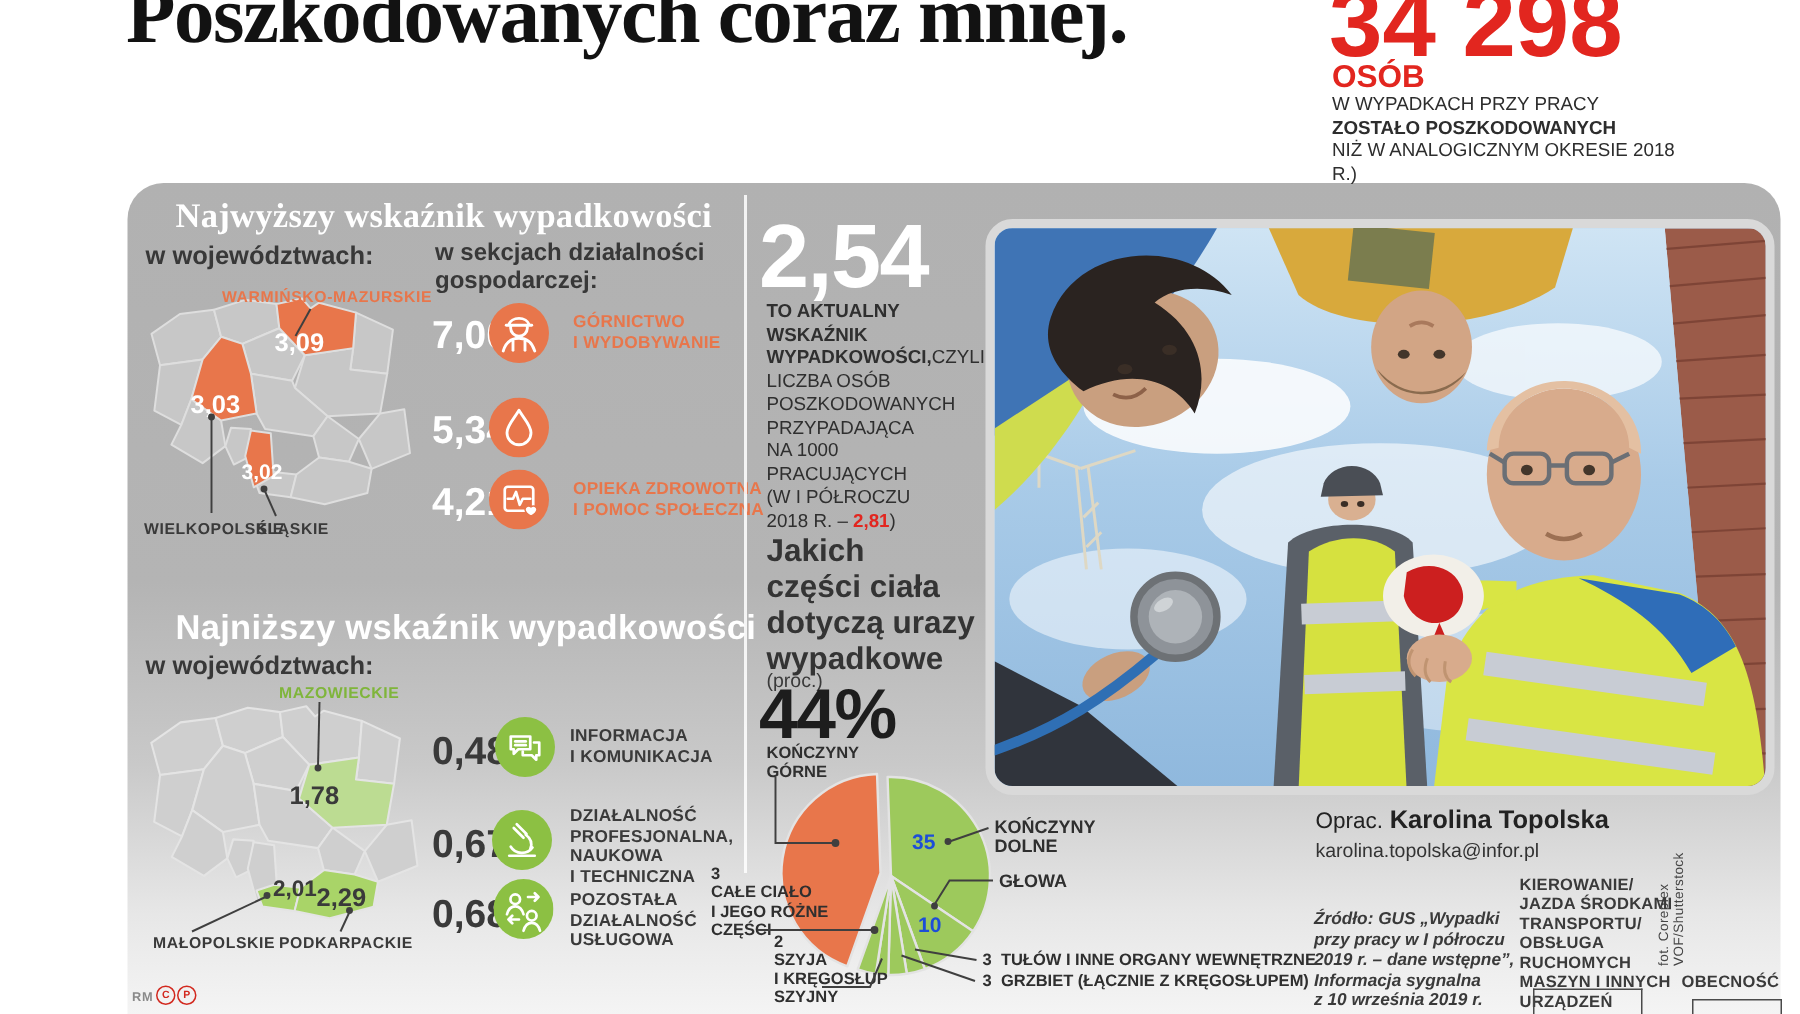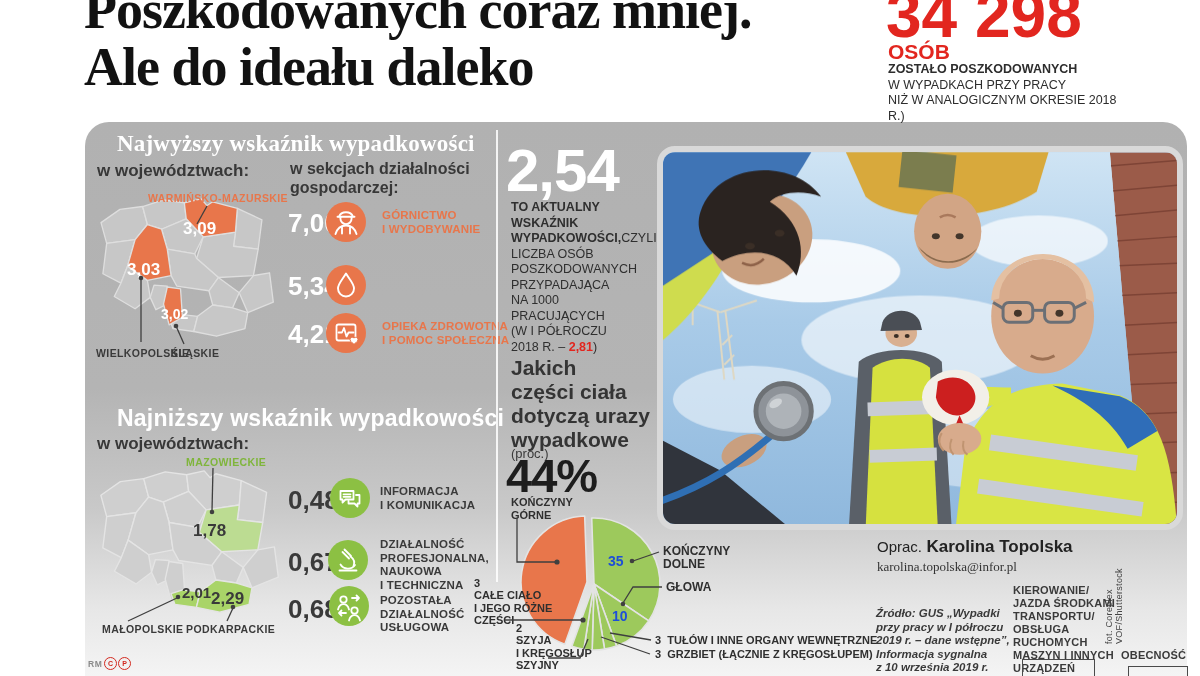--- a/index.html
+++ b/index.html
@@ -51,28 +51,27 @@
 </style>
 </head>
 <body>
 
 <div class="page">
 
   <div class="abs panel"></div>
 
   <div class="abs headline">
     <div>Poszkodowanych coraz mniej.</div>
-    <div>Ale do ideału daleko</div>
   </div>
 
   <div class="abs stat-value">34 298</div>
   <div class="abs stat-unit">OSÓB</div>
   <div class="abs" style="left:888px;top:62px;width:230px;">
+    <div class="stat-line">W WYPADKACH PRZY PRACY</div>
     <div class="stat-line b">ZOSTAŁO POSZKODOWANYCH</div>
-    <div class="stat-line">W WYPADKACH PRZY PRACY</div>
     <div class="stat-line">NIŻ W ANALOGICZNYM OKRESIE 2018 R.)</div>
   </div>
 
   <div class="abs sec-title" style="left:117px;top:131px;font-family:Liberation Serif, serif;">Najwyższy wskaźnik wypadkowości</div>
   <div class="abs col-label" style="left:97px;top:161px;">w województwach:</div>
   <div class="abs col-label pre" style="left:290px;top:159px;font-size:16px;line-height:19px;">w sekcjach działalności
 gospodarczej:</div>
 
   <svg class="abs" style="left:95px;top:198px;" width="190" height="142" viewBox="0 0 200 150">
     <g fill="#c7c7c7" stroke="#dedede" stroke-width="1.4" stroke-linejoin="round">
@@ -399,21 +398,21 @@
         <circle cx="178" cy="597" r="2.3"></circle>
         <circle cx="233" cy="607" r="2.3"></circle>
       <circle cx="557" cy="562" r="2.6"></circle>
         <circle cx="632" cy="561" r="2.3"></circle>
       <circle cx="623" cy="604" r="2.3"></circle>
         <circle cx="583" cy="620" r="2.6"></circle>
     </g>
   </svg>
 
   <div class="abs" style="left:877px;top:537px;"><span class="credit-pre">Oprac.</span> <span class="credit-name">Karolina Topolska</span></div>
-  <div class="abs credit-email" style="left:877px;top:559px;font-family:Liberation Serif, serif;">karolina.topolska@infor.pl</div>
+  <div class="abs credit-email" style="left:877px;top:559px;">karolina.topolska@infor.pl</div>
   <div class="abs source pre" style="left:876px;top:607px;width:135px;">Źródło: GUS „Wypadki
 przy pracy w I półroczu
 2019 r. – dane wstępne”,
 Informacja sygnalna
 z 10 września 2019 r.</div>
   <div class="abs photo-credit">fot. Coreplex VOF/Shutterstock</div>
 
   <div class="abs cutoff-lbl pre" style="left:1013px;top:584px;width:105px;">KIEROWANIE/
 JAZDA ŚRODKAMI
 TRANSPORTU/

